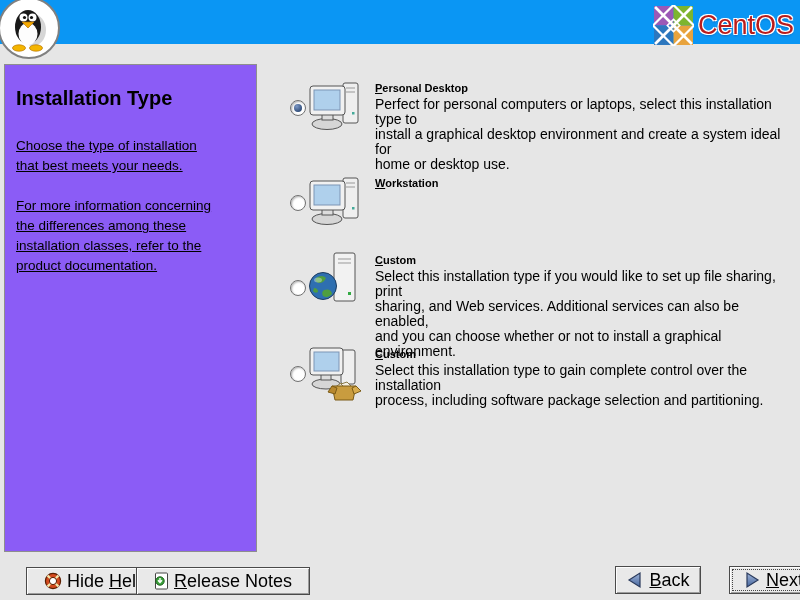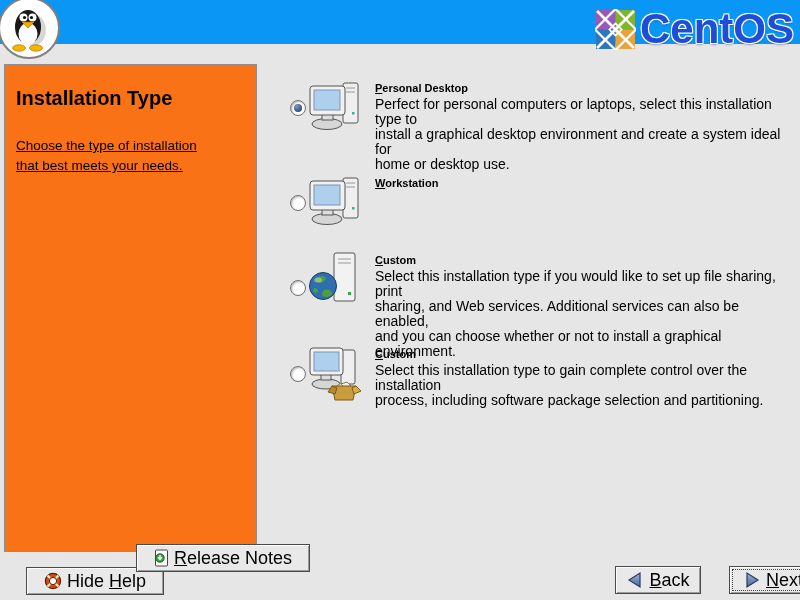--- a/index.html
+++ b/index.html
@@ -5,25 +5,25 @@
   html,body{margin:0;padding:0;}
   body{width:800px;height:600px;overflow:hidden;background:#E6E6E6;
        font-family:"Liberation Sans",sans-serif;color:#000;position:relative;}
   .stage{position:absolute;inset:0;width:800px;height:600px;}
 
   
   .header{position:absolute;top:0;left:0;width:800px;height:44px;background:#0A96F4;}
   .tux-badge{position:absolute;top:-3px;left:-2px;width:58px;height:58px;border-radius:50%;
              background:#fff;border:2px solid #808080;z-index:3;display:flex;align-items:center;justify-content:center;}
   .centos-logo{position:absolute;top:5px;right:6px;display:flex;align-items:center;gap:4px;z-index:3;}
-  .brand-text{font-size:42px;font-weight:bold;color:#1d4ed8;letter-spacing:0;
+  .brand-text{font-size:27px;font-weight:normal;color:#b91c1c;letter-spacing:0;
       text-shadow:-1px -1px 0 #fff,1px -1px 0 #fff,-1px 1px 0 #fff,1px 1px 0 #fff,0 2px 2px rgba(20,20,90,.35);}
 
   
-  .help-panel{position:absolute;left:4px;top:64px;width:253px;height:488px;background:#f97316;
+  .help-panel{position:absolute;left:4px;top:64px;width:253px;height:488px;background:#8b5cf6;
               border:1px solid #8E8E8E;box-sizing:border-box;}
   .help-title{font-size:20px;font-weight:bold;margin:22px 12px 0 11px;}
   .help-panel p{font-size:13.5px;line-height:20px;margin:20px 12px 0 11px;white-space:pre-line;text-decoration:underline;}
   .help-panel p:first-of-type{margin-top:26px;}
 
   
   .options{position:absolute;left:288px;top:0;width:505px;height:560px;}
   .opt-row{position:absolute;left:0;width:505px;}
   .radio{position:absolute;left:2px;width:14px;height:14px;border-radius:50%;background:#fff;
          border:1px solid #707070;box-shadow:inset 1px 1px 2px rgba(0,0,0,.3);}
@@ -35,21 +35,21 @@
   .opt-desc{font-size:14px;line-height:15px;margin-top:1px;white-space:pre-line;}
   .mn{display:inline-block;}
   .mn::first-letter{text-decoration:underline;}
 
   
   .btn{position:absolute;height:28px;background:#E9E9E9;border:1px solid #4A4A4A;box-sizing:border-box;
        box-shadow:inset 1px 1px 0 #FDFDFD,inset -1px -1px 0 #9C9C9C;
        display:flex;align-items:center;justify-content:center;gap:5px;font-size:18px;padding:0 17px;cursor:default;margin-left:20px;}
   .btn .ico{display:flex;align-items:center;}
   .btn-hide-help{left:6px;top:567px;}
-  .btn-release-notes{left:116px;top:544px;}
+  .btn-release-notes{left:116px;top:567px;}
   .btn-back{left:595px;top:566px;width:86px;}
   .btn-next{left:709px;top:566px;width:88px;outline:1px dotted #444;outline-offset:-4px;}
 </style>
 </head>
 <body>
 
 <div class="stage">
 
   <div class="header"></div>
 
@@ -81,20 +81,24 @@
       <polygon points="20,0 40,20 20,40 0,20" fill="none" stroke="#fff" stroke-width="2.2"></polygon>
       <polygon points="20,14 26,20 20,26 14,20" fill="none" stroke="#fff" stroke-width="1.6"></polygon>
     </svg>
     <span class="brand-text">CentOS</span>
   </div>
 
   <div class="help-panel">
     <div class="help-title">Installation Type</div>
     <p>Choose the type of installation
 that best meets your needs.</p>
+    <p>For more information concerning
+the differences among these
+installation classes, refer to the
+product documentation.</p>
   </div>
 
   <div class="options">
 
     <div class="opt-row" style="top:78px;">
       <span class="radio checked" style="top:22px;"></span>
       <span class="opt-icon">
         <svg width="56" height="58" viewBox="0 0 56 58">
           <rect x="35" y="5" width="15" height="40" rx="2" fill="#EFEFEF" stroke="#555"></rect>
           <line x1="38" y1="10" x2="47" y2="10" stroke="#999"></line>

